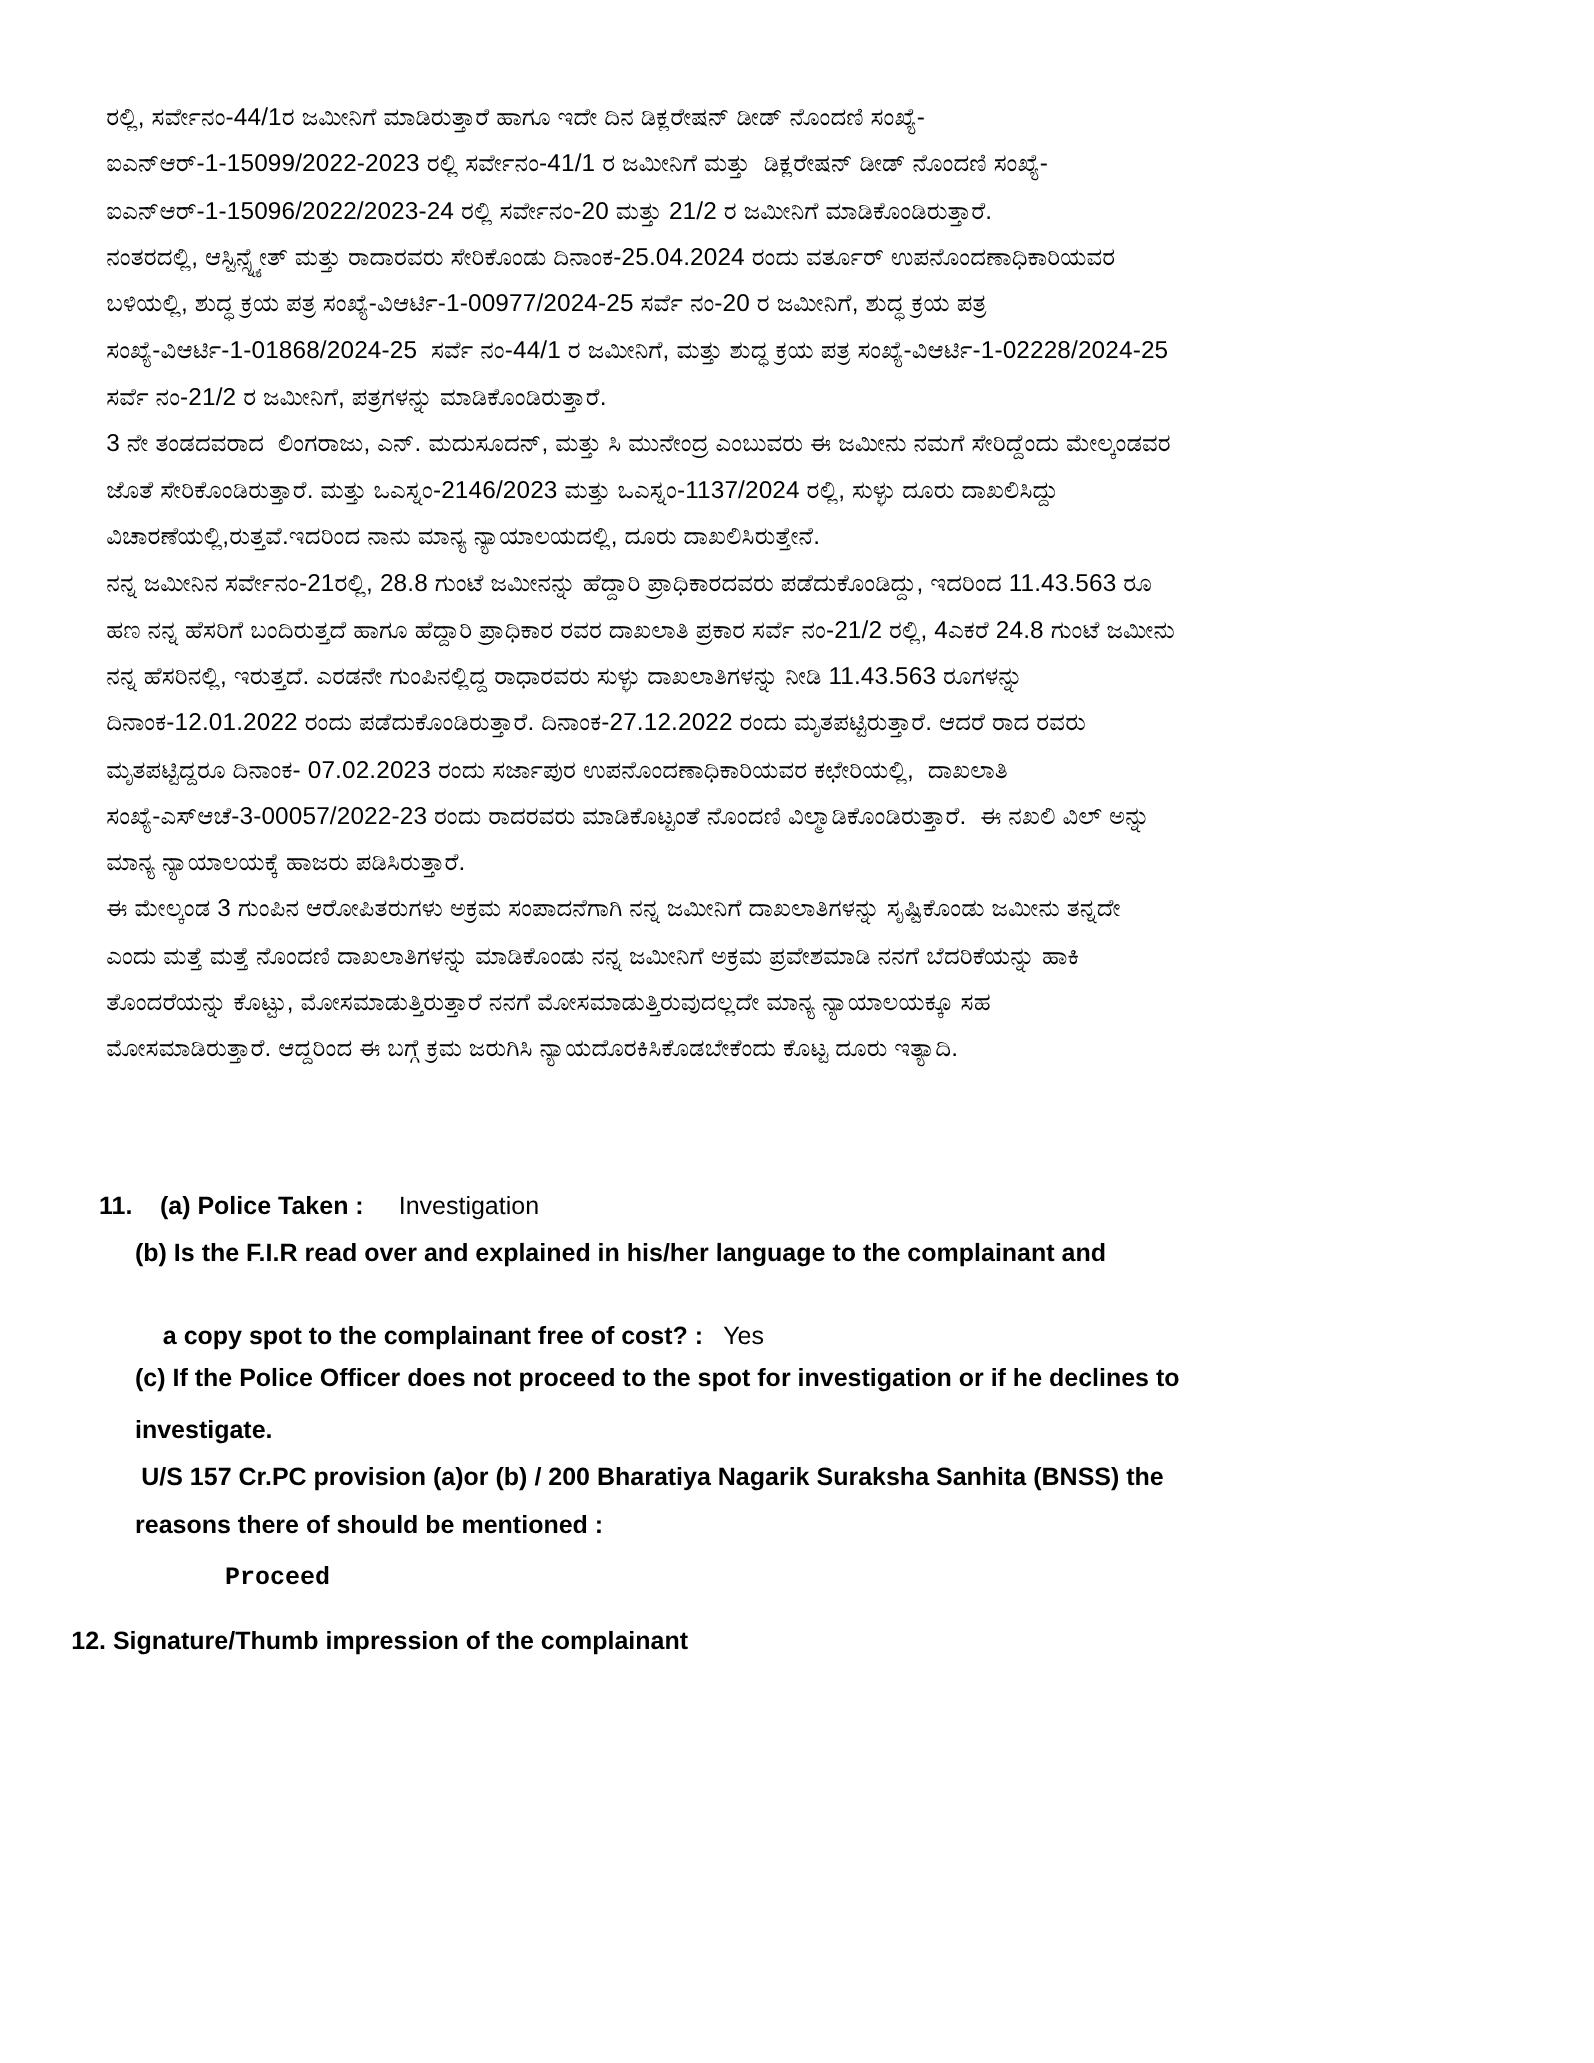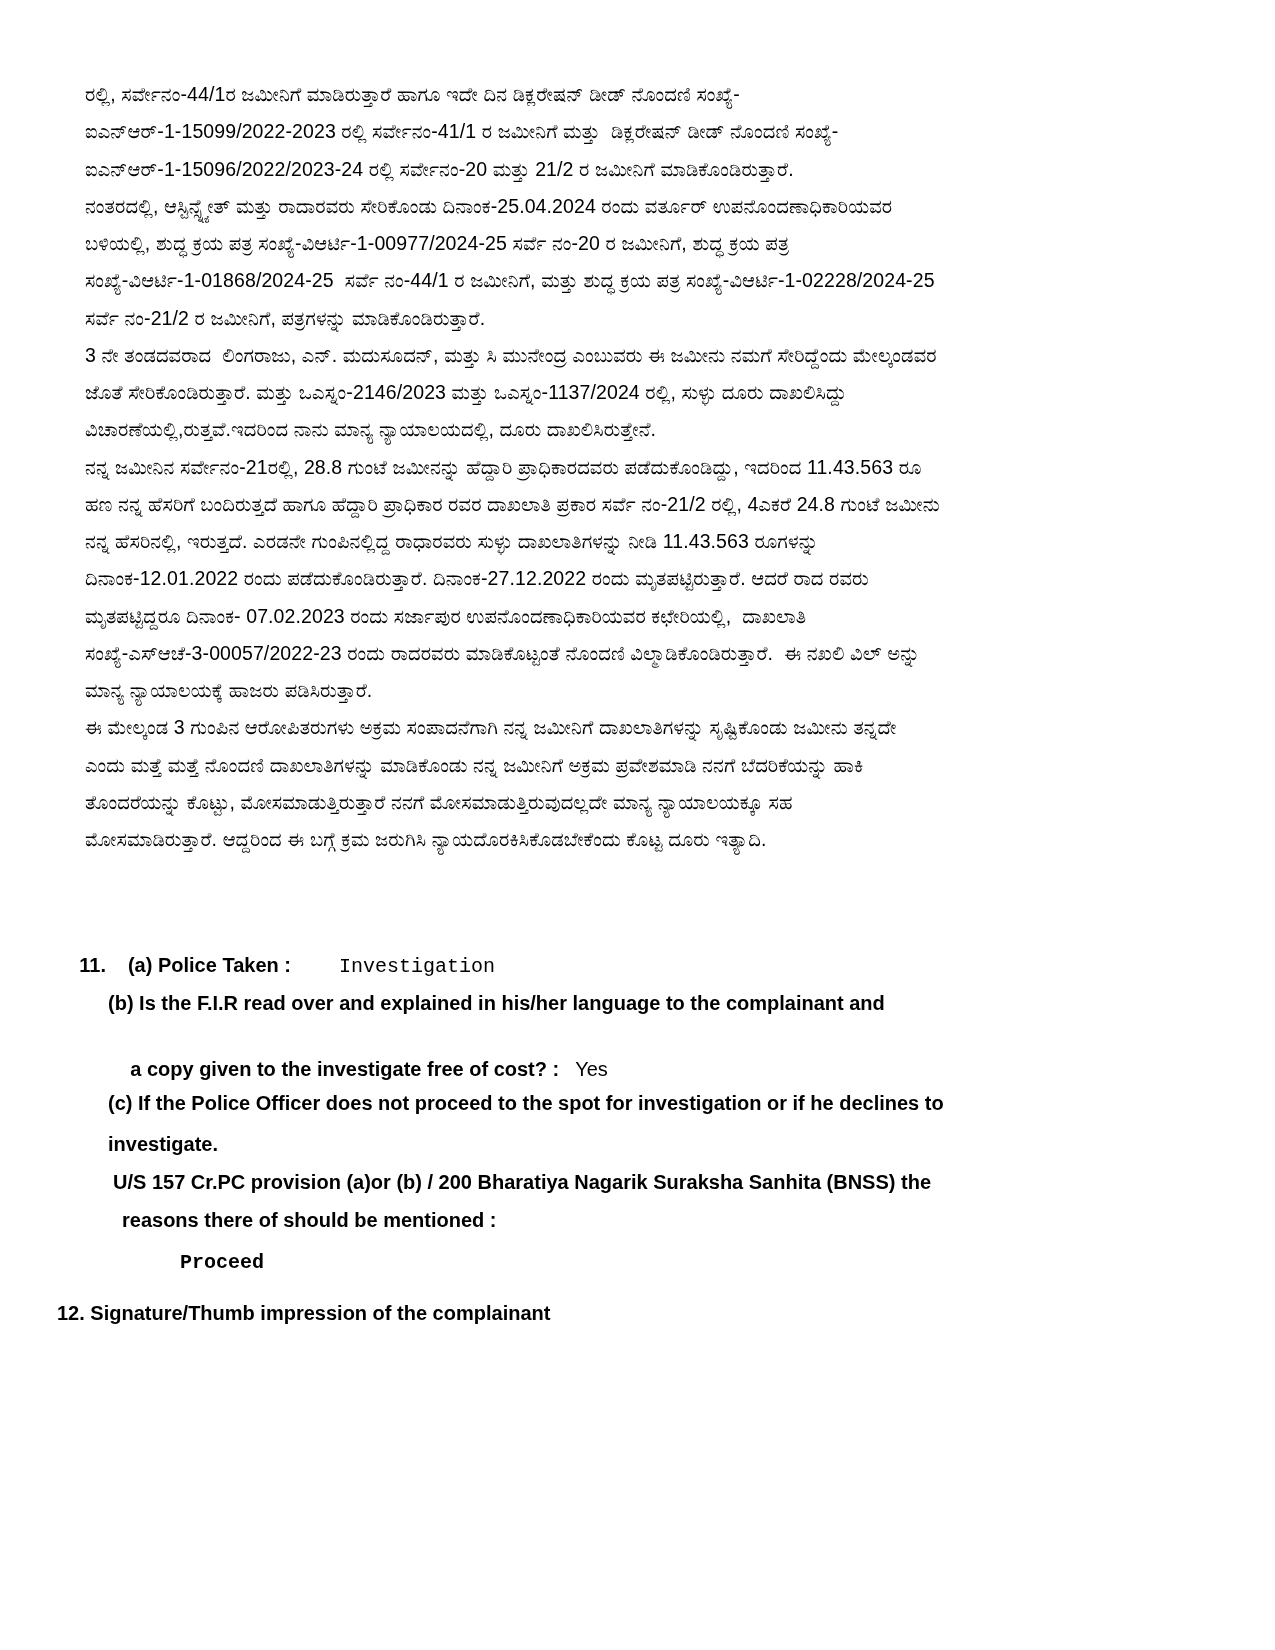--- a/index.html
+++ b/index.html
@@ -24,21 +24,21 @@
   }
   .eng-line {
     position: absolute;
     font-size: 20px;
     line-height: 26px;
     white-space: pre;
   }
   .bold { font-weight: 700; }
   .regular { font-weight: 400; }
   .gap-num { margin-left: 22px; }
-  .gap-val-a { margin-left: 48px; font-family: Liberation Mono, monospace; }
+  .gap-val-a { margin-left: 28px; }
   .gap-val-b { margin-left: 16px; }
   .gap-val-d { margin-left: 12px; }
 </style>
 </head>
 <body>
 
 <div class="page">
 
   <div class="kannada-body">ರಲ್ಲಿ, ಸರ್ವೇನಂ-44/1ರ ಜಮೀನಿಗೆ ಮಾಡಿರುತ್ತಾರೆ ಹಾಗೂ ಇದೇ ದಿನ ಡಿಕ್ಲರೇಷನ್ ಡೀಡ್ ನೊಂದಣಿ ಸಂಖ್ಯೆ-
 ಐಎನ್ಆರ್-1-15099/2022-2023 ರಲ್ಲಿ ಸರ್ವೇನಂ-41/1 ರ ಜಮೀನಿಗೆ ಮತ್ತು  ಡಿಕ್ಲರೇಷನ್ ಡೀಡ್ ನೊಂದಣಿ ಸಂಖ್ಯೆ-
@@ -61,26 +61,26 @@
 ಎಂದು ಮತ್ತೆ ಮತ್ತೆ ನೊಂದಣಿ ದಾಖಲಾತಿಗಳನ್ನು ಮಾಡಿಕೊಂಡು ನನ್ನ ಜಮೀನಿಗೆ ಅಕ್ರಮ ಪ್ರವೇಶಮಾಡಿ ನನಗೆ ಬೆದರಿಕೆಯನ್ನು ಹಾಕಿ
 ತೊಂದರೆಯನ್ನು ಕೊಟ್ಟು, ಮೋಸಮಾಡುತ್ತಿರುತ್ತಾರೆ ನನಗೆ ಮೋಸಮಾಡುತ್ತಿರುವುದಲ್ಲದೇ ಮಾನ್ಯ ನ್ಯಾಯಾಲಯಕ್ಕೂ ಸಹ
 ಮೋಸಮಾಡಿರುತ್ತಾರೆ. ಆದ್ದರಿಂದ ಈ ಬಗ್ಗೆ ಕ್ರಮ ಜರುಗಿಸಿ ನ್ಯಾಯದೊರಕಿಸಿಕೊಡಬೇಕೆಂದು ಕೊಟ್ಟ ದೂರು ಇತ್ಯಾದಿ.</div>
 
   <div class="eng-line" style="left:57px; top:926px;">
     <span class="bold">11.</span><span class="bold gap-num">(a) Police Taken :</span><span class="regular gap-val-a">Investigation</span>
   </div>
 
   <div class="eng-line bold" style="left:108px; top:990px;">(b) Is the F.I.R read over and explained in his/her language to the complainant and</div>
   <div class="eng-line" style="left:108px; top:1030px;">
-    <span class="bold">a copy given to the investigate free of cost? :</span><span class="regular gap-val-b">Yes</span>
+    <span class="bold">a copy spot to the complainant free of cost? :</span><span class="regular gap-val-b">Yes</span>
   </div>
 
   <div class="eng-line bold" style="left:108px; top:1090px;">(c) If the Police Officer does not proceed to the spot for investigation or if he declines to</div>
   <div class="eng-line bold" style="left:108px; top:1131px;">investigate.</div>
   <div class="eng-line bold" style="left:113px; top:1169px;"></div>
   <div class="eng-line bold" style="left:113px; top:1169px;">U/S 157 Cr.PC provision (a)or (b) / 200 Bharatiya Nagarik Suraksha Sanhita (BNSS) the</div>
-  <div class="eng-line bold" style="left:122px; top:1207px;">reasons there of should be mentioned :</div>
+  <div class="eng-line bold" style="left:108px; top:1207px;">reasons there of should be mentioned :</div>
   <div class="eng-line bold" style="left:180px; top:1250px;font-family:Liberation Mono, monospace;">Proceed</div>
 
   <div class="eng-line bold" style="left:57px; top:1300px;">12. Signature/Thumb impression of the complainant</div>
 
 
 </div>
 
 </body></html>

